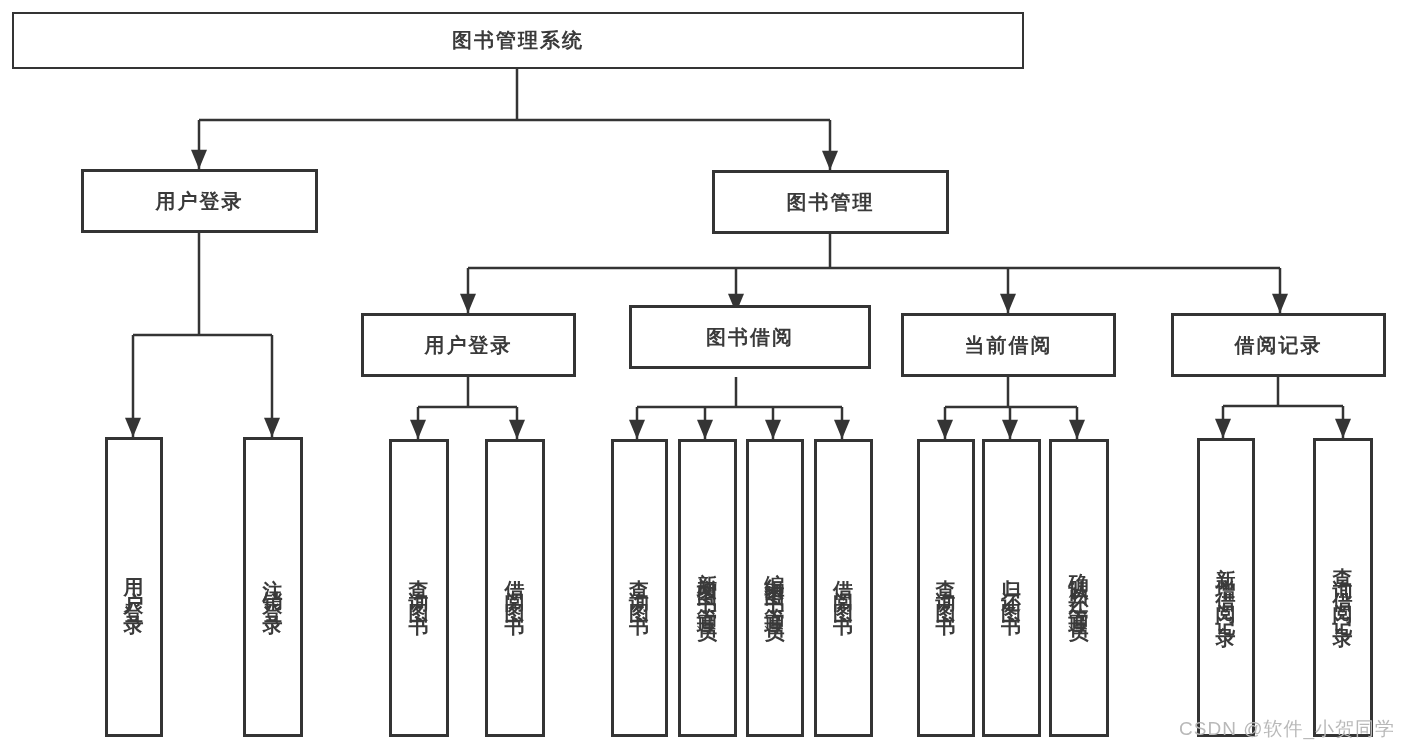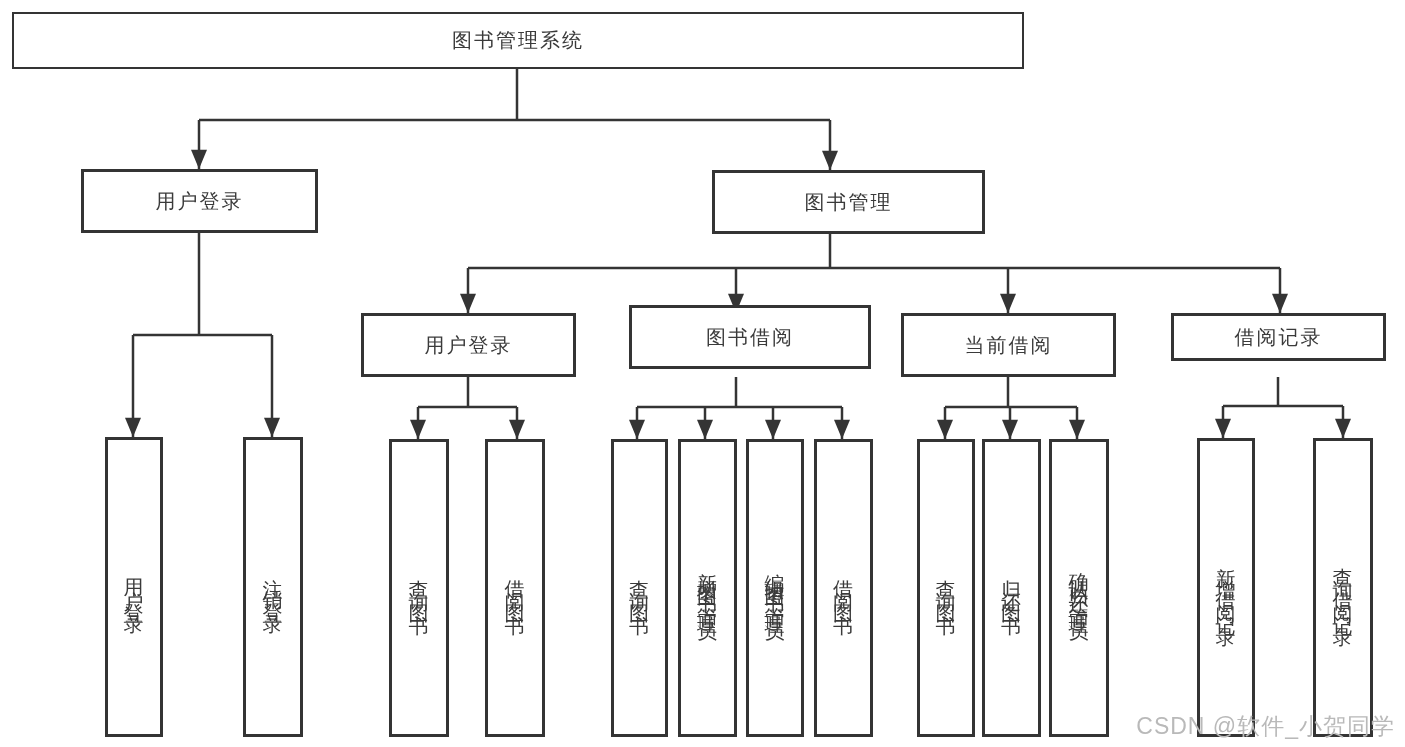--- a/index.html
+++ b/index.html
@@ -36,36 +36,37 @@
     box-sizing: border-box;
     background: #ffffff;
     border: 3px solid var(--line-color, #343434);
     display: flex;
     align-items: center;
     justify-content: center;
     z-index: 2;
     font-size: 20px;
     color: var(--text-color, #3a3a3a);
     letter-spacing: 2px;
+    font-weight: bold;
   }
   .node.root { border-width: 2px; }
   .vbox {
     writing-mode: vertical-rl;
     text-orientation: mixed;
     letter-spacing: 12px;
     line-height: 1;
     text-align: center;
   }
   .vbox.long { letter-spacing: 7px; }
   .watermark {
     position: absolute;
     right: 10px;
     bottom: 5px;
     z-index: 5;
-    font-size: 23px;
+    font-size: 19px;
     letter-spacing: 1px;
     color: var(--watermark-color, #b9b9b9);
     white-space: nowrap;
   }
 </style>
 </head>
 <body style="--line-color: #343434; --text-color: #3a3a3a; --watermark-color: #b9b9b9; --background: #ffffff;">
 
 <div class="stage">
 
@@ -101,26 +102,26 @@
     <line x1="945" y1="407" x2="945" y2="439" marker-end="url(#arrowhead)"></line>
     <line x1="1010" y1="407" x2="1010" y2="439" marker-end="url(#arrowhead)"></line>
     <line x1="1077" y1="407" x2="1077" y2="439" marker-end="url(#arrowhead)"></line>
     <line x1="1223" y1="406" x2="1223" y2="438" marker-end="url(#arrowhead)"></line>
     <line x1="1343" y1="406" x2="1343" y2="438" marker-end="url(#arrowhead)"></line>
   </svg>
 
   <div class="node root" style="left:12px;top:12px;width:1012px;height:57px;">图书管理系统</div>
 
   <div class="node" style="left:81px;top:169px;width:237px;height:64px;">用户登录</div>
-  <div class="node" style="left:712px;top:170px;width:273px;height:64px;text-align:center;">图书管理</div>
+  <div class="node" style="left:712px;top:170px;width:237px;height:64px;text-align:center;">图书管理</div>
 
   <div class="node" style="left:361px;top:313px;width:215px;height:64px;">用户登录</div>
   <div class="node" style="left:629px;top:305px;width:242px;height:64px;">图书借阅</div>
   <div class="node" style="left:901px;top:313px;width:215px;height:64px;text-align:right;">当前借阅</div>
-  <div class="node" style="left:1171px;top:313px;width:215px;height:48px;">借阅记录</div>
+  <div class="node" style="left:1171px;top:313px;width:215px;height:64px;">借阅记录</div>
 
   <div class="node vbox" style="left:105px;top:437px;width:58px;height:300px;">用户登录</div>
   <div class="node vbox" style="left:243px;top:437px;width:60px;height:300px;">注销登录</div>
 
   <div class="node vbox" style="left:389px;top:439px;width:60px;height:298px;">查询图书</div>
   <div class="node vbox" style="left:485px;top:439px;width:60px;height:298px;">借阅图书</div>
 
   <div class="node vbox" style="left:611px;top:439px;width:57px;height:298px;">查询图书</div>
   <div class="node vbox long" style="left:678px;top:439px;width:59px;height:298px;">新增图书（管理员）</div>
   <div class="node vbox long" style="left:746px;top:439px;width:58px;height:298px;">编辑图书（管理员）</div>

